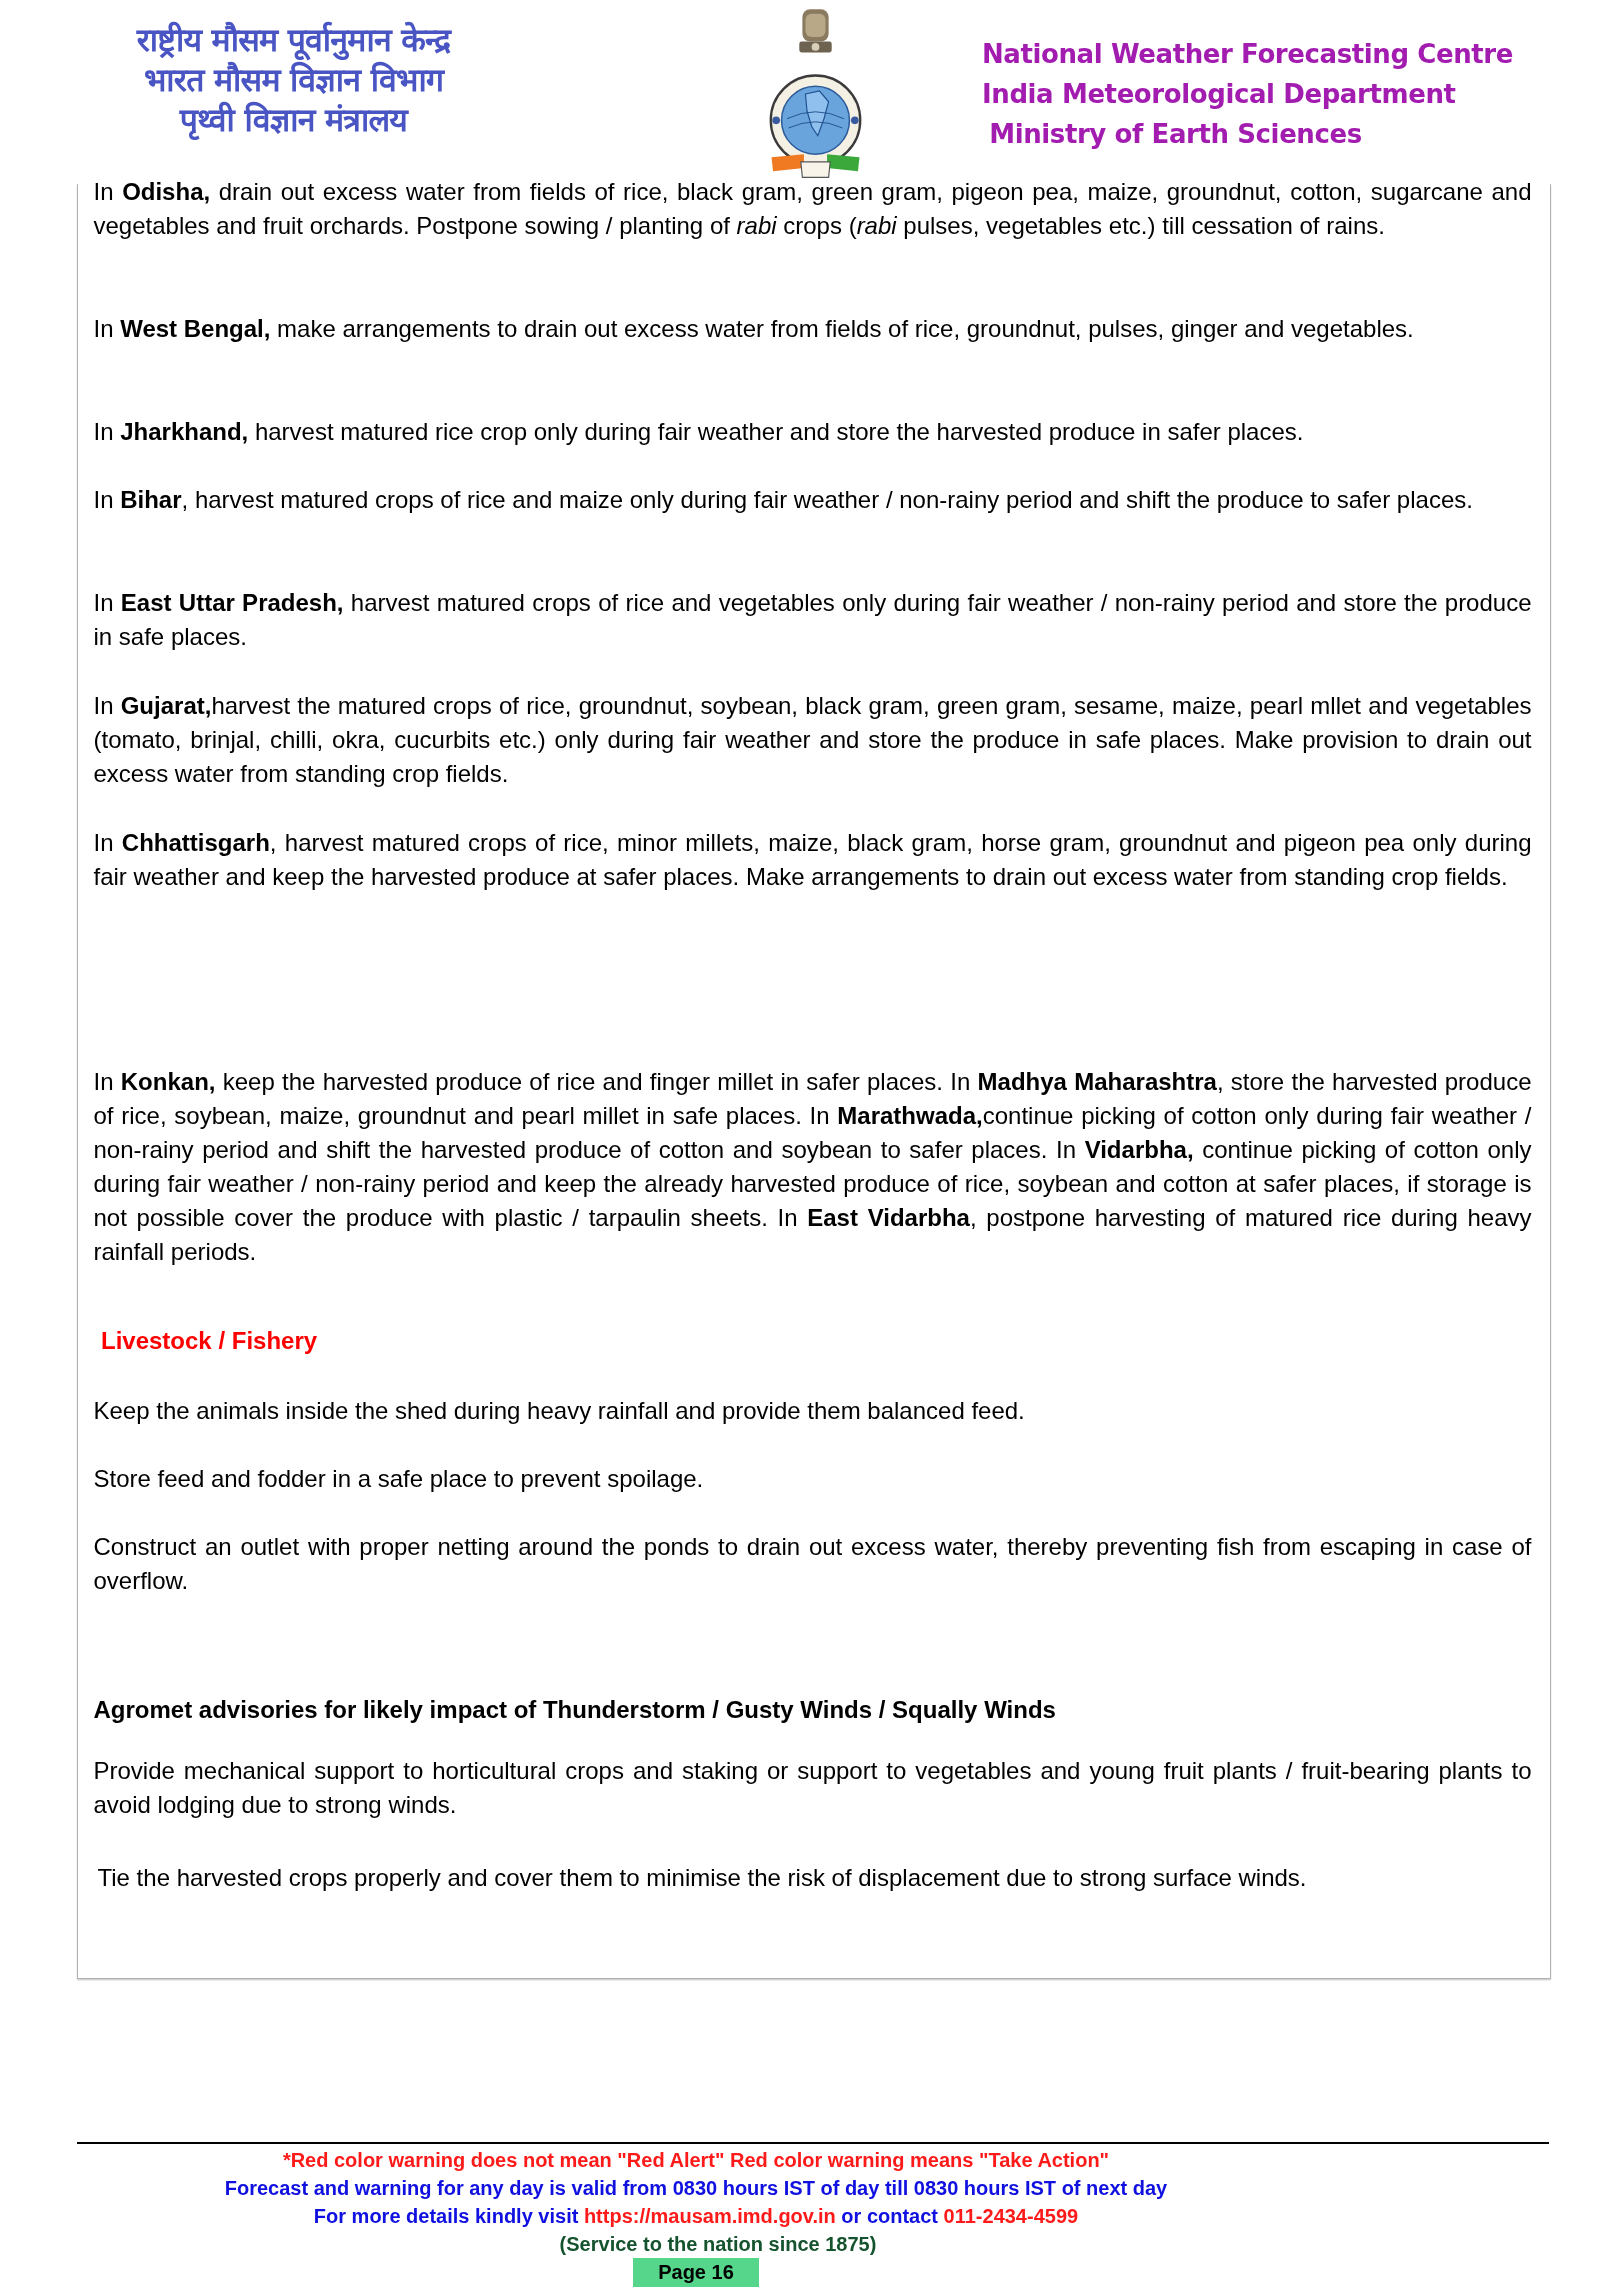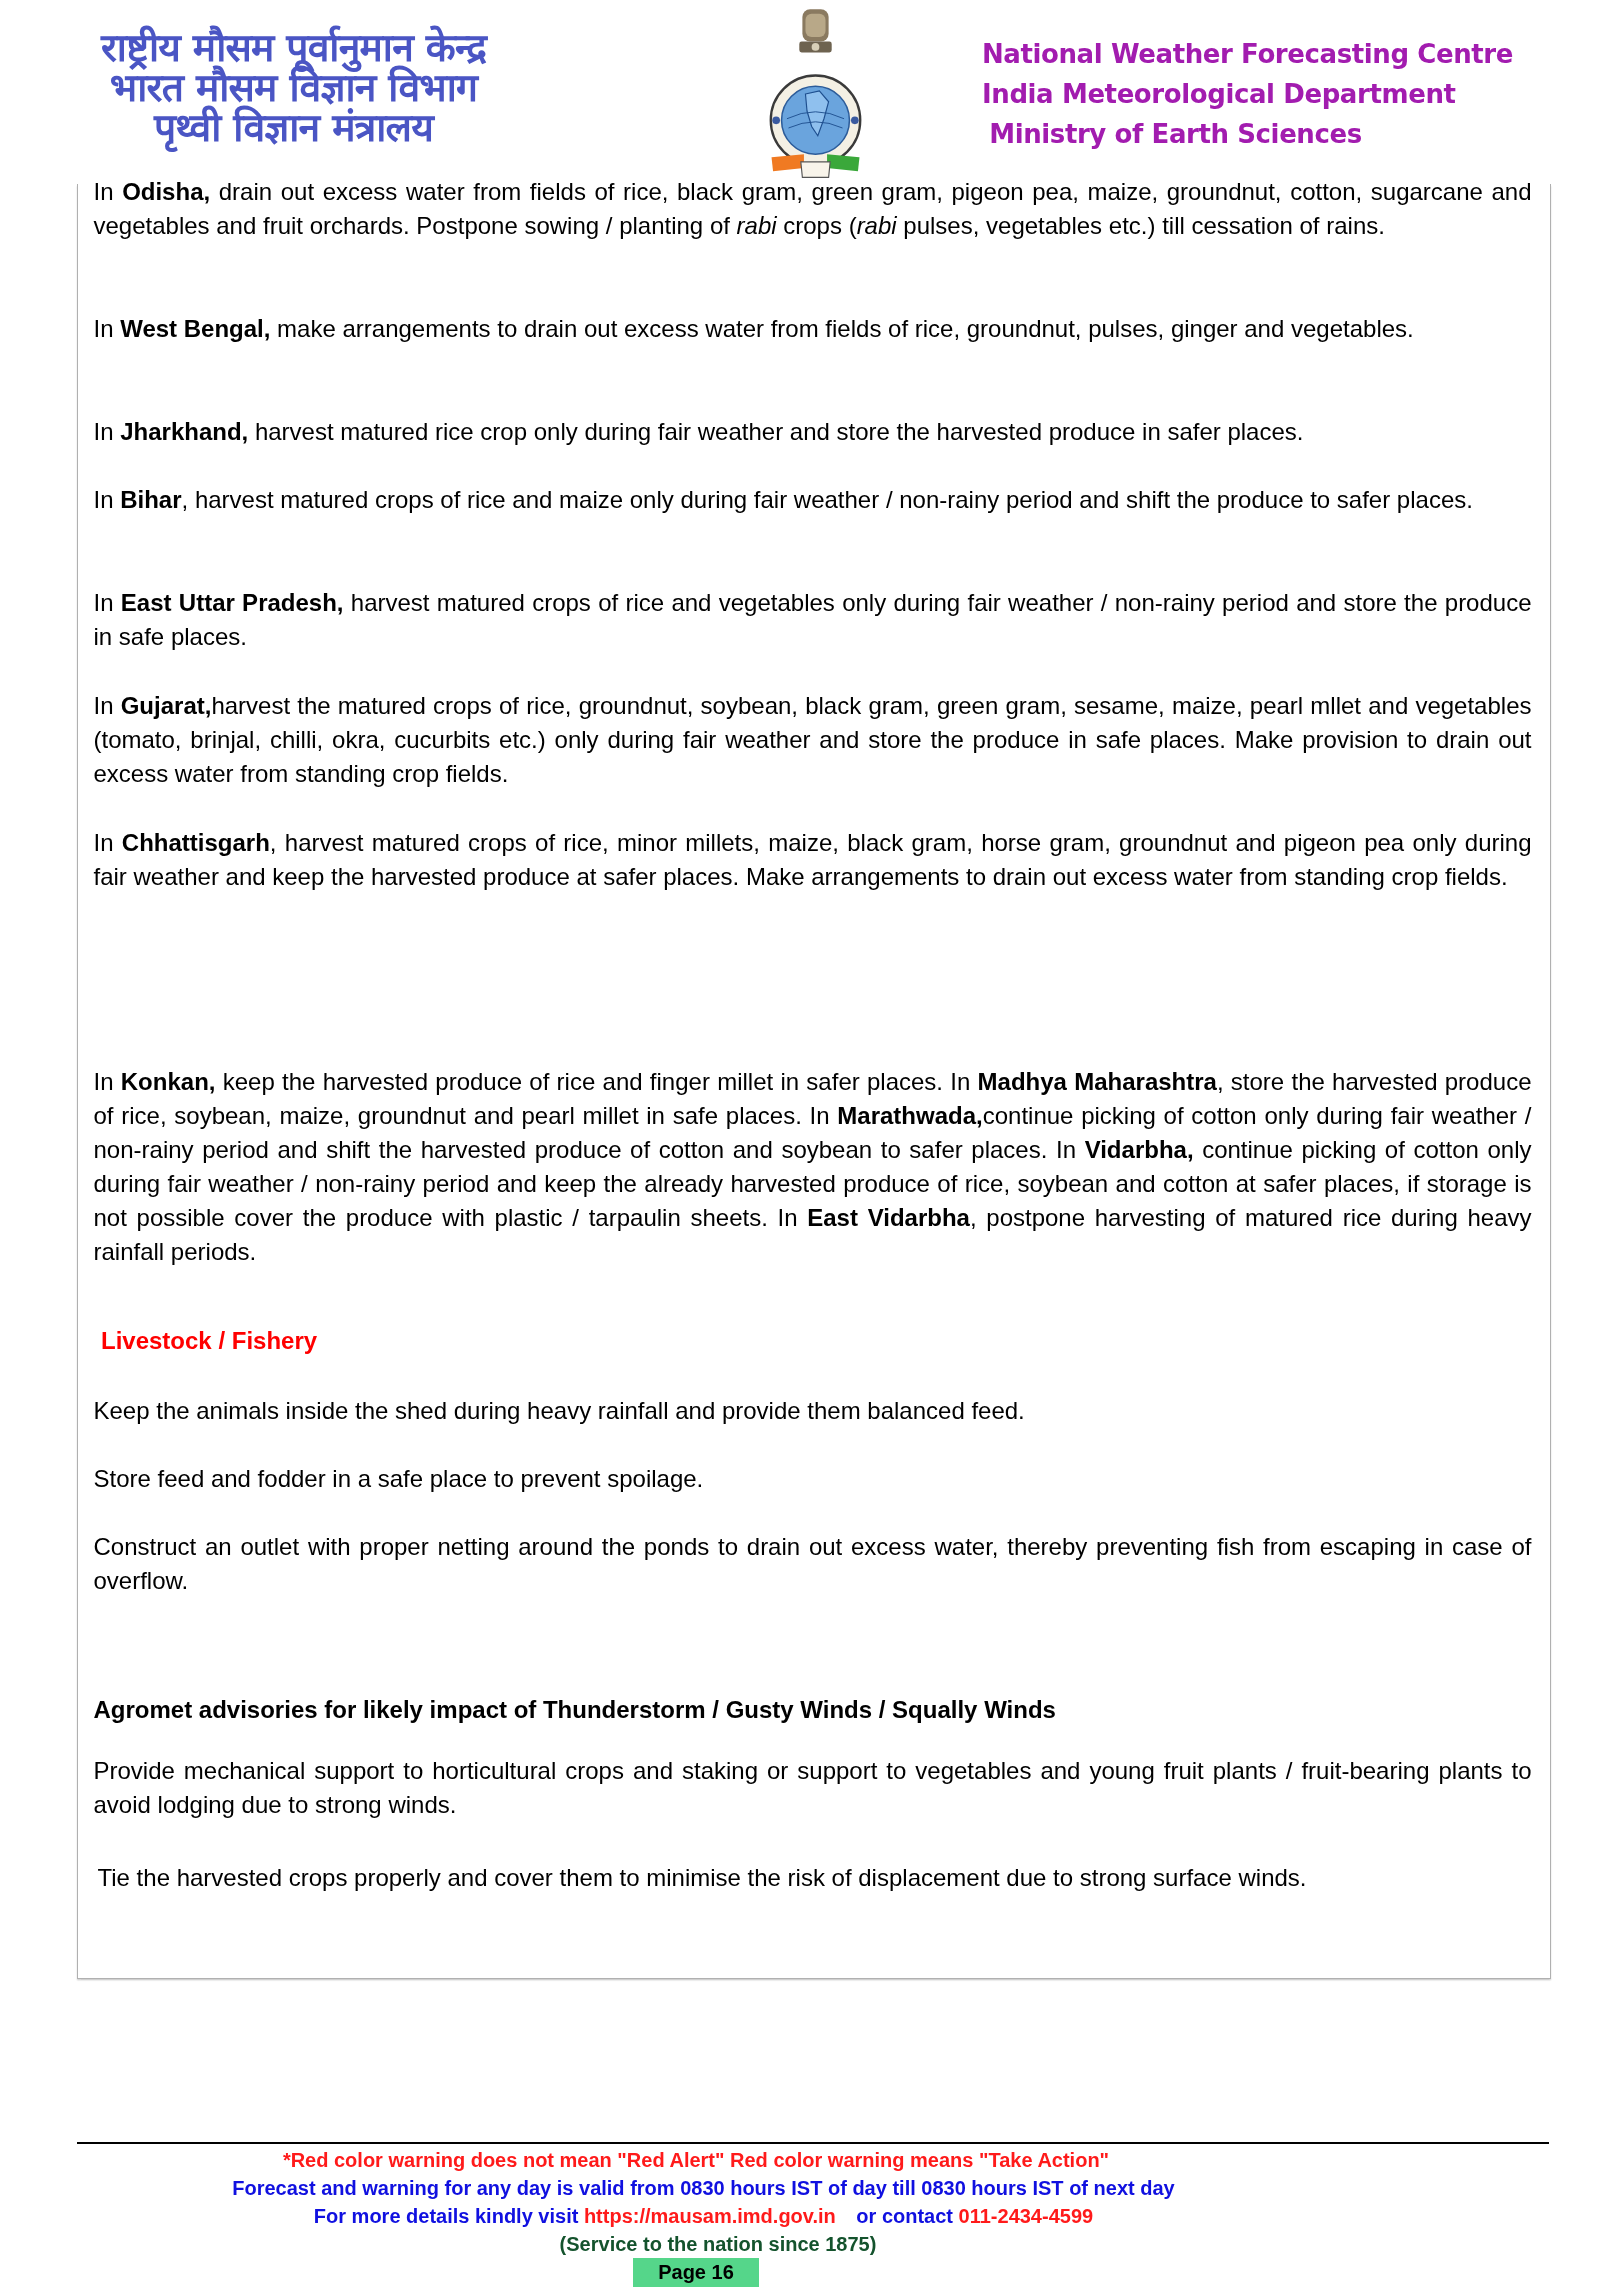--- a/index.html
+++ b/index.html
@@ -1,40 +1,40 @@
 <!DOCTYPE html>
 <html style="font-size:12.4px"><head>
 <meta charset="utf-8">
 <style>
   html, body { margin: 0; padding: 0; background: #ffffff; }
   body { width: 1624px; height: 2295px; position: relative; overflow: hidden;
          font-family: "Liberation Sans", sans-serif; color: #000; }
   .header { position: absolute; left: 0; top: 0; width: 1624px; height: 186px; }
-  .hindi-block { position: absolute; left: 77px; top: 28px; width: 433px; text-align: center;
+  .hindi-block { position: absolute; left: 77px; top: 20px; width: 433px; text-align: center;
                  color: #4a55c4; font-family: "DejaVu Sans", sans-serif; font-weight: bold;
-                 font-size: 39px; line-height: 40px; letter-spacing: -0.8px; }
+                 font-size: 32px; line-height: 40px; letter-spacing: -0.8px; }
   .hindi-block div { white-space: nowrap; }
   .emblem { position: absolute; left: 765px; top: 3.1px; width: 101px; height: 179px; }
   .eng-block { position: absolute; left: 982px; top: 34px; width: 387px; text-align: center;
                color: #a21caf; font-family: "DejaVu Sans", sans-serif; font-weight: bold;
                font-size: 26px; line-height: 40px; letter-spacing: -0.4px; }
   .eng-block div { white-space: nowrap; }
   .content-box { position: absolute; left: 77px; top: 184px; width: 1472px; height: 1794px;
                  border-left: 1.5px solid #b0b0b0; border-right: 1.5px solid #b0b0b0;
                  border-bottom: 1.5px solid #b0b0b0; box-shadow: 0 1.5px 1.5px #d0d0d0; }
   .para { position: absolute; left: 15.5px; width: 1438px; font-size: 24px; line-height: 34px;
           text-align: justify; }
   .para b { font-weight: bold; }
   .section-red { position: absolute; left: 23px; font-size: 24px; font-weight: bold; color: #ff0000; }
   .section-black { position: absolute; left: 15.5px; font-size: 24px; font-weight: bold; color: #000; }
   .footer-line { position: absolute; left: 77px; top: 2142px; width: 1472px; height: 2.3px; background: #000; }
   .footer { position: absolute; left: 0; top: 2146px; width: 1392px; text-align: center;
             font-weight: bold; font-size: 20px; line-height: 28px; }
   .f-red { color: #ff1a1a; }
-  .f-blue { color: #1010e0; padding-left: 15px; }
+  .f-blue { color: #1010e0; }
   .f-green { color: #14532d; padding-left: 44px; }
   .page-badge { display: inline-block; background: #55d68a; color: #000; padding: 0 25px;
                 font-weight: bold; font-size: 20px; line-height: 29px; }
 </style>
 </head>
 <body>
 
 <div class="header">
   <div class="hindi-block">
     <div>राष्ट्रीय मौसम पूर्वानुमान केन्द्र</div>

